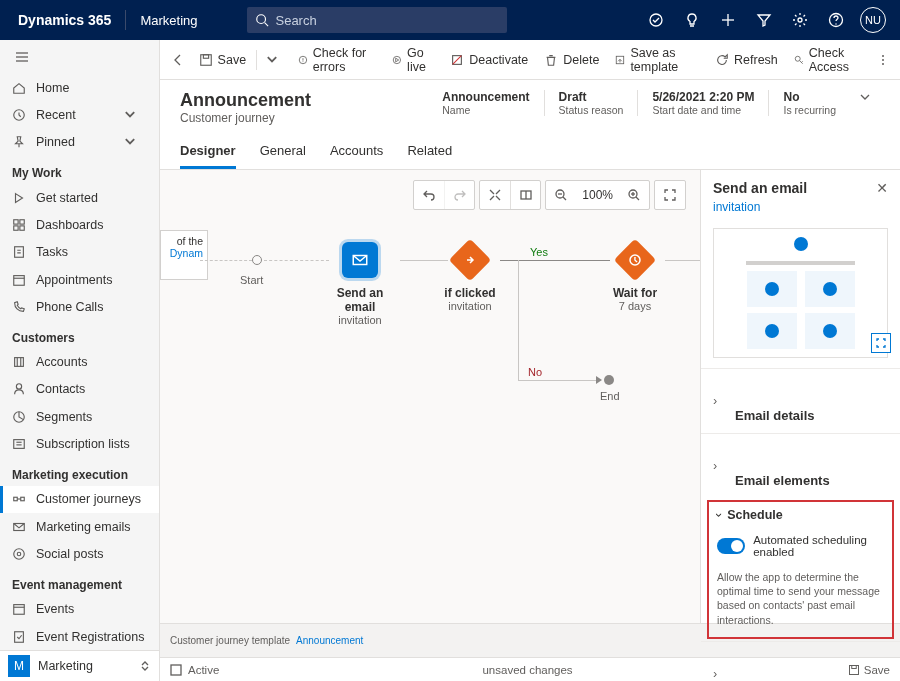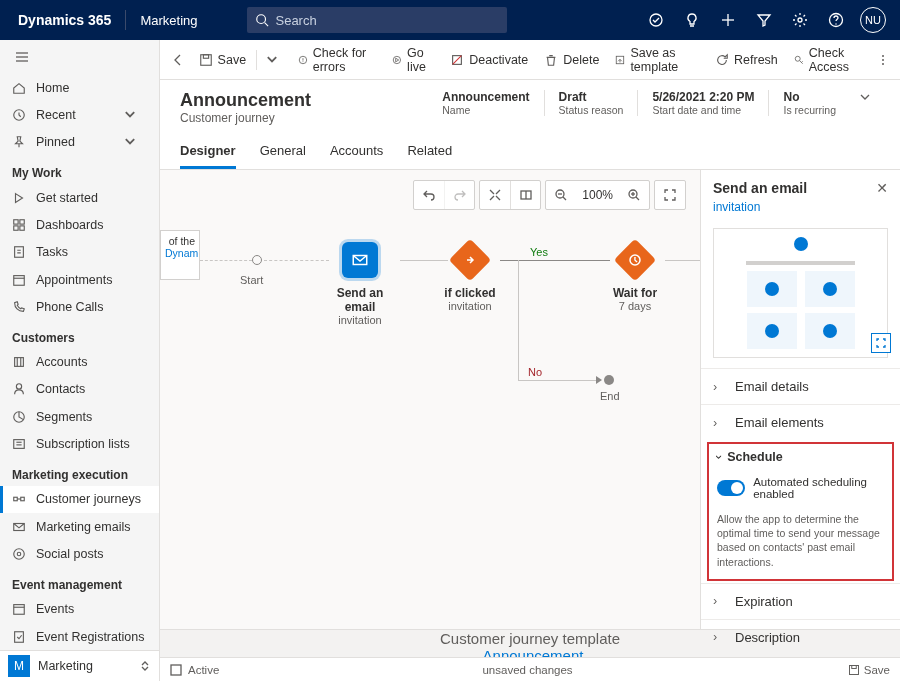--- a/index.html
+++ b/index.html
@@ -75,47 +75,47 @@
   .node .tile { width:36px; height:36px; border-radius:6px; display:flex; align-items:center; justify-content:center; margin:0 auto 8px; color:#fff;}
   .node .tile.blue { background:#0078d4; box-shadow:0 0 0 3px rgba(0,120,212,0.25);}
   .node .diamond { width:30px; height:30px; transform:rotate(45deg); background:#e8661b; border-radius:4px; margin:3px auto 11px; display:flex; align-items:center; justify-content:center;}
   .node .diamond svg { transform:rotate(-45deg); }
   .node .title { font-weight:600; }
   .node .sub { color:#605e5c; font-size:11px;}
   .end-dot { position:absolute; width:10px; height:10px; background:#8a8886; border-radius:50%;}
   .arrow-r { position:absolute; width:0; height:0; border-top:4px solid transparent; border-bottom:4px solid transparent; border-left:6px solid #8a8886;}
   .branch-label { position:absolute; font-size:11px; color:#107c10;}
   .branch-label.no { color:#a4262c;}
-  .dynam-box { position:absolute; left:0; top:60px; width:40px; height:50px; border:1px solid #d2d0ce; background:#fff; padding:4px; font-size:10.5px; text-align:right; overflow:hidden;}
+  .dynam-box { position:absolute; left:0; top:60px; width:48px; height:50px; border:1px solid #d2d0ce; background:#fff; padding:4px; font-size:10.5px; text-align:right; overflow:hidden;}
   .dynam-box .link { color:#0078d4;}
 
   
   .side { width:200px; border-left:1px solid #e1dfdd; background:#fff; display:flex; flex-direction:column; font-size:12.5px; position:relative;}
   .side .sh { padding:10px 12px 4px; display:flex; align-items:flex-start;}
   .side .sh .t { font-weight:600; font-size:14px;}
   .side .sh .close { margin-left:auto; cursor:pointer; font-size:14px; color:#605e5c;}
   .side .subtype { color:#0078d4; font-size:12px; padding:0 12px 8px;}
   .side .preview { margin:6px 12px 10px; border:1px solid #e1dfdd; height:170px; background:#fff; position:relative; display:flex; flex-direction:column; align-items:center; padding:8px; gap:6px;}
   .side .preview .logo { width:14px; height:14px; border-radius:50%; background:#0078d4;}
   .side .preview .head { width:70%; height:4px; background:#d2d0ce; margin-top:4px;}
   .side .preview .row { display:flex; gap:8px;}
   .side .preview .card { width:50px; height:36px; background:#eff6fc; display:flex; align-items:center; justify-content:center;}
   .side .preview .card .ic { width:14px; height:14px; border-radius:50%; background:#0078d4;}
   .side .preview .expand-btn { position:absolute; bottom:4px; right:-4px; width:20px; height:20px; border:1px solid #0078d4; display:flex; align-items:center; justify-content:center; color:#0078d4; cursor:pointer; background:#fff;}
   .side .acc { border-top:1px solid #edebe9; padding:10px 12px; display:flex; align-items:center; cursor:pointer;}
   .side .acc .chev { width:14px; margin-right:8px; color:#605e5c;}
-  .side .acc .lbl { font-weight:400; font-size:13px;}
+  .side .acc .lbl { font-weight:700; font-size:13px;margin-top:29px;}
   .side .schedule-box { border:2px solid #d13438; margin:2px 6px; padding:6px 8px 10px;}
   .side .toggle-row { display:flex; align-items:center; margin:12px 0;}
   .side .toggle { width:34px; height:16px; border-radius:8px; background:#0078d4; position:relative; margin-right:8px;}
   .side .toggle::after { content:""; position:absolute; right:2px; top:2px; width:12px; height:12px; background:#fff; border-radius:50%;}
   .side .help { font-size:10.5px; color:#605e5c; line-height:1.35;}
 
   
-  .footer { height:28px; border-top:1px solid #e1dfdd; background:#f3f2f1; font-size:15px; display:flex; align-items:center; padding:0 10px; color:#605e5c;flex-direction:column;}
+  .footer { height:34px; border-top:1px solid #e1dfdd; background:#f3f2f1; font-size:10px; display:flex; align-items:center; padding:0 10px; color:#605e5c;}
   .footer .lnk { color:#0078d4; margin-left:6px;}
   .status-footer { height:24px; border-top:1px solid #e1dfdd; background:#fff; display:flex; align-items:center; padding:0 10px; font-size:11.5px; color:#605e5c;}
   .status-footer .save { margin-left:auto; display:flex; align-items:center; margin-right:0;}
   .status-footer .save svg { width:12px; height:12px; margin-right:4px;}
   .status-footer .unsaved { margin-left:auto; margin-right:12px;}
 
   
   .ico { stroke:#605e5c; stroke-width:1.3; fill:none; }
   .ico-w { stroke:#fff; stroke-width:1.3; fill:none;}
 </style>

